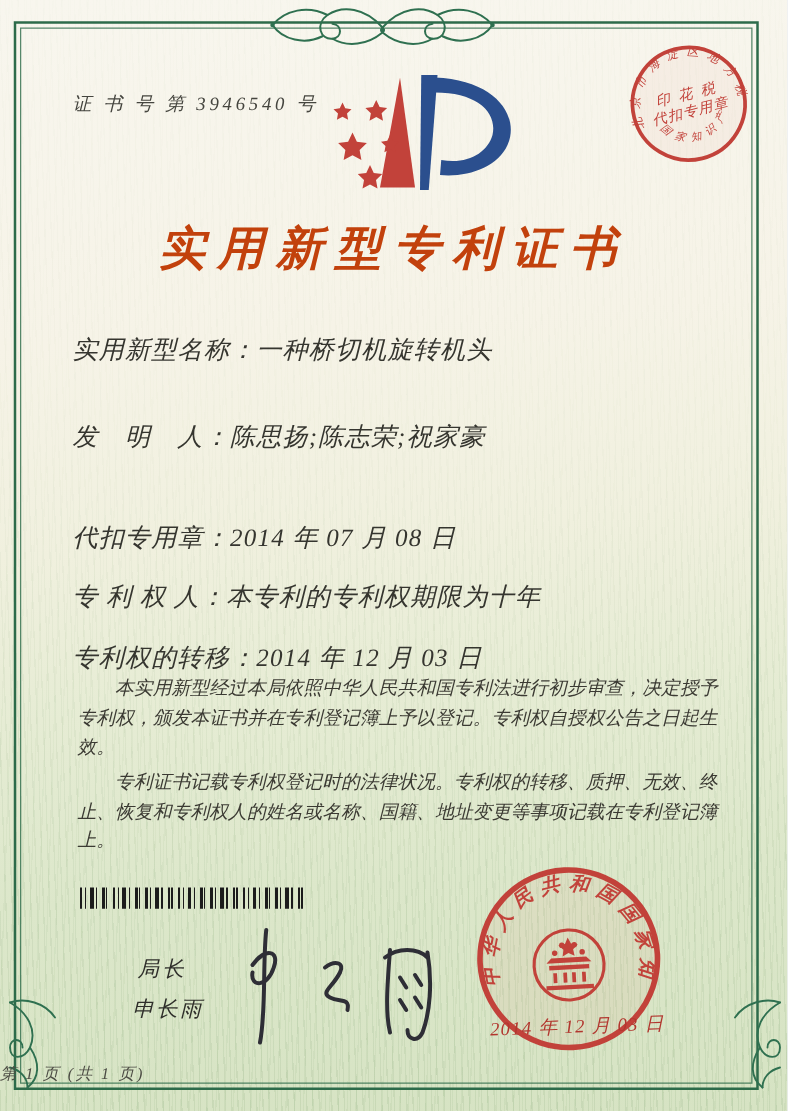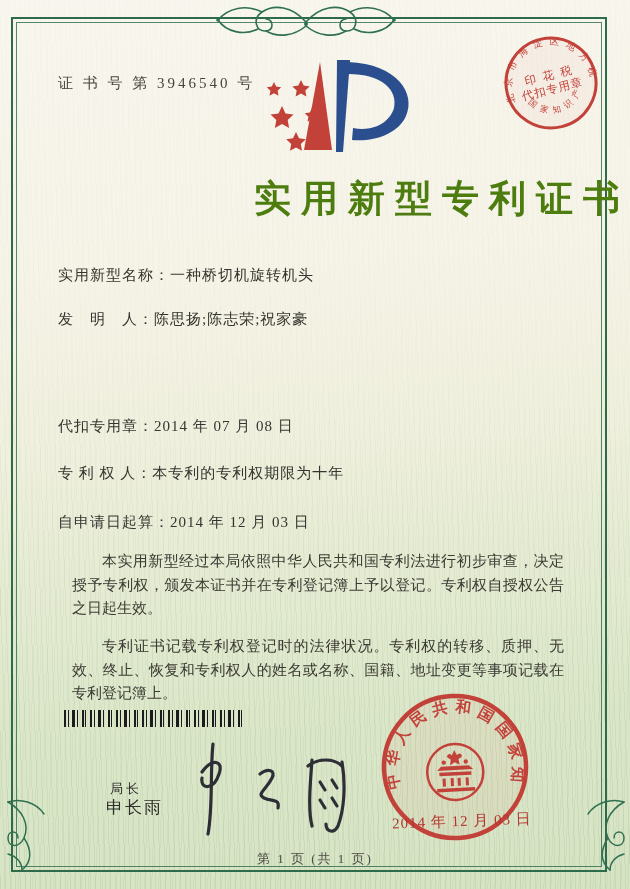--- a/index.html
+++ b/index.html
@@ -8,45 +8,45 @@
   .paper{position:absolute;inset:0;
     background:linear-gradient(176deg,#f8f6ee 0%,#f6f3e7 30%,#f0f0de 48%,#e6ecd4 62%,#dce7ca 78%,#d6e3c3 100%);}
   .guilloche{position:absolute;inset:0;pointer-events:none;
     background:
       repeating-linear-gradient(88deg,rgba(110,150,100,.14) 0 1px,rgba(0,0,0,0) 1px 5px),
       repeating-linear-gradient(92deg,rgba(120,160,105,.10) 0 1px,rgba(0,0,0,0) 1px 7px);
     -webkit-mask-image:linear-gradient(180deg,rgba(0,0,0,.12) 0%,rgba(0,0,0,.18) 40%,rgba(0,0,0,.55) 65%,rgba(0,0,0,.95) 100%);
             mask-image:linear-gradient(180deg,rgba(0,0,0,.12) 0%,rgba(0,0,0,.18) 40%,rgba(0,0,0,.55) 65%,rgba(0,0,0,.95) 100%);}
   .frame{position:absolute;left:16px;top:22px;width:584px;height:843px;
     border:1px solid rgba(45,107,74,.8);outline:2px solid #2d6b4a;outline-offset:3px;}
-  .content{position:absolute;inset:0;z-index:2;}
+  .content{position:absolute;inset:0;z-index:2;font-style:italic;}
   .cert-no{position:absolute;left:58px;top:74px;font-size:15px;letter-spacing:3px;color:#45453f;}
   .logo{position:absolute;left:252px;top:48px;width:170px;height:114px;}
   .stamp{position:absolute;left:500px;top:32px;width:102px;height:102px;transform:rotate(-14deg);}
-  .title{position:absolute;left:0;right:0;top:174px;text-align:right;font-size:37px;
-    font-weight:600;letter-spacing:10px;color:#4d7c0f;}
-  .field{position:absolute;left:58px;font-size:15px;letter-spacing:1px;color:#35352f;white-space:nowrap;}
-  .f0{top:266px}.f1{top:310px}.f2{top:368px}.f3{top:417px}.f4{top:464px}.f5{top:513px}
+  .title{position:absolute;left:0;right:0;top:174px;text-align:center;font-size:37px;
+    font-weight:600;letter-spacing:10px;color:#c2410c;}
+  .field{position:absolute;left:58px;font-size:20px;letter-spacing:1px;color:#35352f;white-space:nowrap;}
+  .f0{top:266px}.f1{top:336px}.f2{top:368px}.f3{top:417px}.f4{top:464px}.f5{top:513px}
   .paras{position:absolute;left:58px;top:536px;width:520px;font-size:15px;line-height:1.58;
     text-align:justify;color:#3b3a33;}
-  .paras p{margin:14px;text-indent:2em;}
+  .paras p{margin:4px;text-indent:2em;}
   .barcode{position:absolute;left:64px;top:710px;width:180px;height:17px;
     background:repeating-linear-gradient(90deg,
       #1c1c1c 0 2px,transparent 2px 4px,#1c1c1c 4px 5px,transparent 5px 8px,
       #1c1c1c 8px 11px,transparent 11px 13px,#1c1c1c 13px 14px,transparent 14px 18px,
       #1c1c1c 18px 20px,transparent 20px 21px,#1c1c1c 21px 22px,transparent 22px 26px);}
-  .director-title{position:absolute;left:110px;top:764px;font-size:13px;letter-spacing:3px;color:#2e2e2a;
-    font-family:"Liberation Sans","DejaVu Sans",sans-serif;margin-top:16px;}
+  .director-title{position:absolute;left:110px;top:764px;font-size:17px;letter-spacing:3px;color:#2e2e2a;
+    font-family:"Liberation Sans","DejaVu Sans",sans-serif;}
   .director-name{position:absolute;left:106px;top:796px;font-size:17px;letter-spacing:2px;color:#2e2e2a;
     font-family:"Liberation Sans","DejaVu Sans",sans-serif;}
   .signature{position:absolute;left:168px;top:738px;width:200px;height:100px;}
   .seal{position:absolute;left:374px;top:686px;width:162px;height:162px;transform:rotate(-3deg);}
   .seal-date{position:absolute;left:392px;top:812px;font-size:15px;letter-spacing:1px;
     color:#b2362e;transform:rotate(-2deg);white-space:nowrap;}
-  .footer{position:absolute;left:0;right:0;top:850px;text-align:center;font-size:13px;
+  .footer{position:absolute;left:0;right:0;top:850px;text-align:left;font-size:13px;
     letter-spacing:2px;color:#4c4c44;}
   .ornament-top{position:absolute;left:196px;top:2px;width:220px;height:42px;}
   .corner-bl{position:absolute;left:2px;top:796px;width:58px;height:76px;}
   .corner-br{position:absolute;left:572px;top:796px;width:58px;height:76px;transform:scale(-1,1);}
   svg text{font-family:"Liberation Serif","DejaVu Serif",serif;}
 </style>
 </head>
 <body>
 
 <div class="photo">
@@ -120,21 +120,21 @@
         <path d="M96,14 C146,16 164,46 154,68 C146,86 122,94 100,92 L101,80 C122,84 138,74 142,60 C146,42 130,26 96,26 Z"></path>
       </g>
     </svg>
 
     <div class="title">实用新型专利证书</div>
 
     <div class="field f0"><span>实用新型名称：</span><span>一种桥切机旋转机头</span></div>
     <div class="field f1"><span>发　明　人：</span><span>陈思扬;陈志荣;祝家豪</span></div>
     <div class="field f3"><span>代扣专用章：</span><span>2014 年 07 月 08 日</span></div>
     <div class="field f4"><span>专 利 权 人：</span><span>本专利的专利权期限为十年</span></div>
-    <div class="field f5"><span>自申请日起算：</span><span>2014 年 12 月 03 日</span></div>
+    <div class="field f5"><span>专利权的转移：</span><span>2014 年 12 月 03 日</span></div>
 
     <div class="paras">
       <p>本实用新型经过本局依照中华人民共和国专利法进行初步审查，决定授予专利权，颁发本证书并在专利登记簿上予以登记。专利权自授权公告之日起生效。</p>
       <p>专利证书记载专利权登记时的法律状况。专利权的转移、质押、无效、终止、恢复和专利权人的姓名或名称、国籍、地址变更等事项记载在专利登记簿上。</p>
     </div>
 
     <div class="barcode"></div>
 
     <div class="director-title">局长</div>
     <div class="director-name">申长雨</div>

